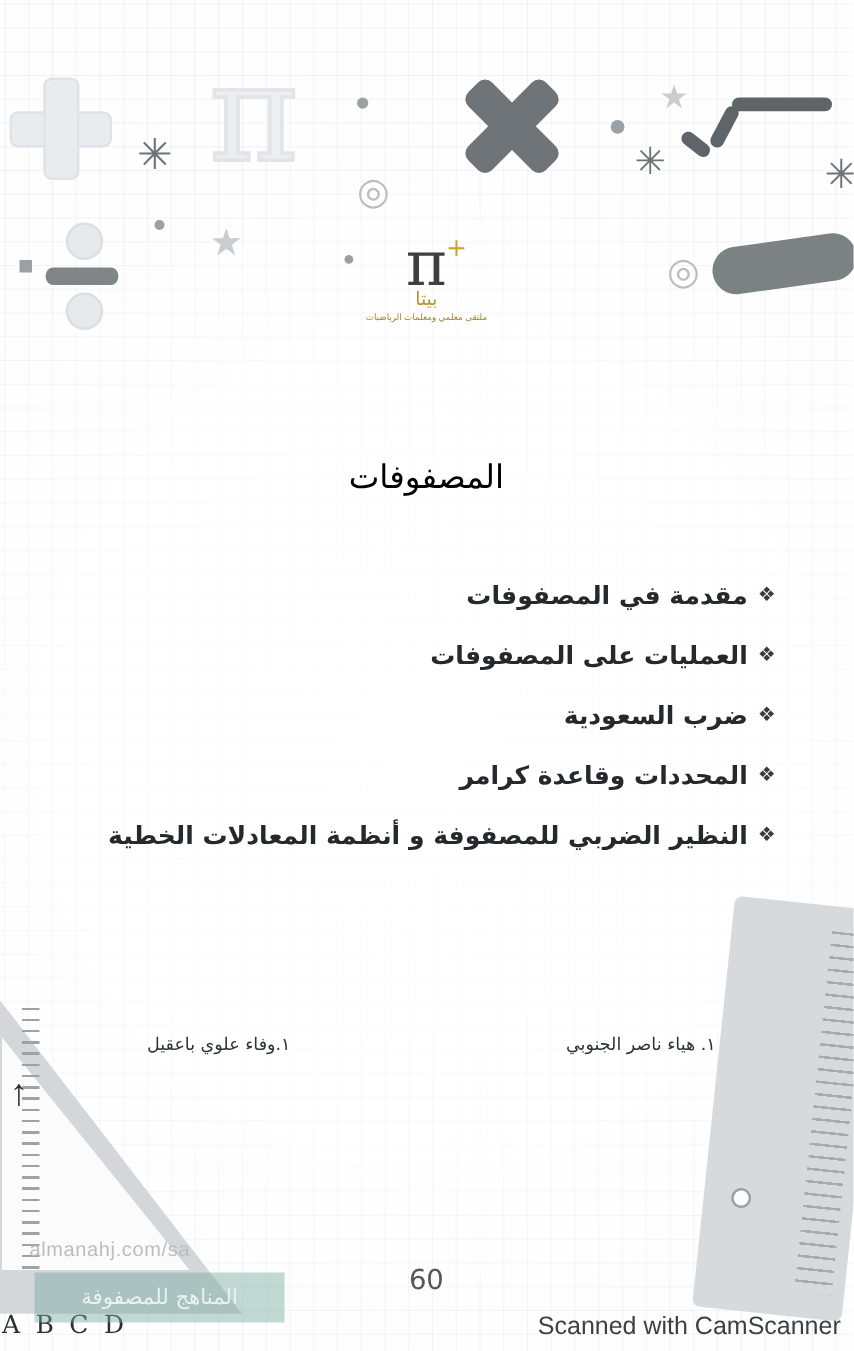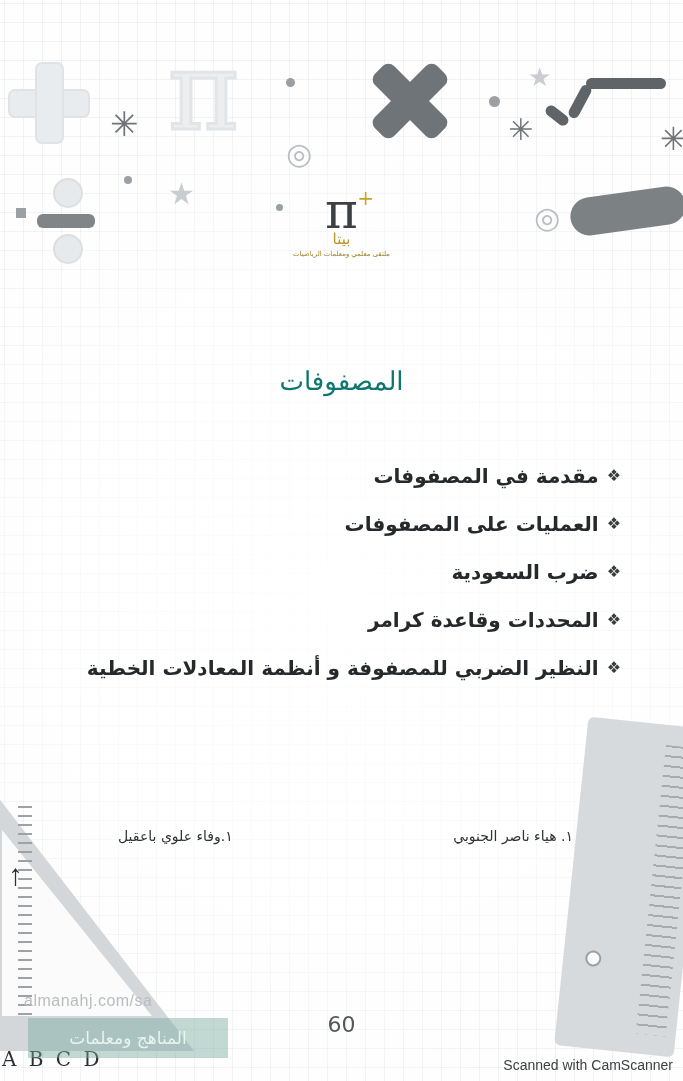--- a/index.html
+++ b/index.html
@@ -139,21 +139,21 @@
   
   .chapter-title {
     position: absolute; left: 0; right: 0; top: 286px;
     text-align: center;
     font-size: 36px; font-weight: bold; color: #2f3234;
     font-family: "DejaVu Sans", "Liberation Sans", sans-serif;
   }
   .chapter-sub {
     position: absolute; left: 0; right: 0; top: 366px;
     text-align: center;
-    font-size: 26px; color: #0f766e;
+    font-size: 26px; color: #000000;
     font-family: Liberation Serif, serif;
   }
 
   
   .contents {
     position: absolute; right: 62px; top: 464px; width: 560px;
     text-align: right;
   }
   .toc-item {
     display: flex; align-items: center; justify-content: flex-start;
@@ -240,21 +240,21 @@
     width: 200px; height: 40px;
     background: rgba(120,170,160,0.45);
     display: flex; align-items: center; justify-content: center;
   }
   .wm-badge span {
     font-size: 17px; color: #e9f3f0;
     font-family: "DejaVu Sans", "Liberation Sans", sans-serif;
   }
   .scanned {
     position: absolute; right: 10px; bottom: 8px;
-    font-size: 14px; color: #3d4043;
+    font-size: 20px; color: #3d4043;
     font-family: "Liberation Sans", sans-serif;
     direction: ltr;
   }
 </style>
 </head>
 <body>
 
 <div class="page">
 
   <div class="grid-bg"></div>
@@ -351,17 +351,17 @@
 
   <div class="ruler-right">
     <div class="rr-ticks"></div>
     <div class="hole"></div>
   </div>
 
   <div class="page-number">60</div>
 
   <div class="wm-url">almanahj.com/sa</div>
   <div class="wm-badge">
-    <span>المناهج ومعلمات</span>
+    <span>المناهج للمصفوفة</span>
   </div>
   <div class="scanned">Scanned with CamScanner</div>
 
 </div>
 
 </body></html>

